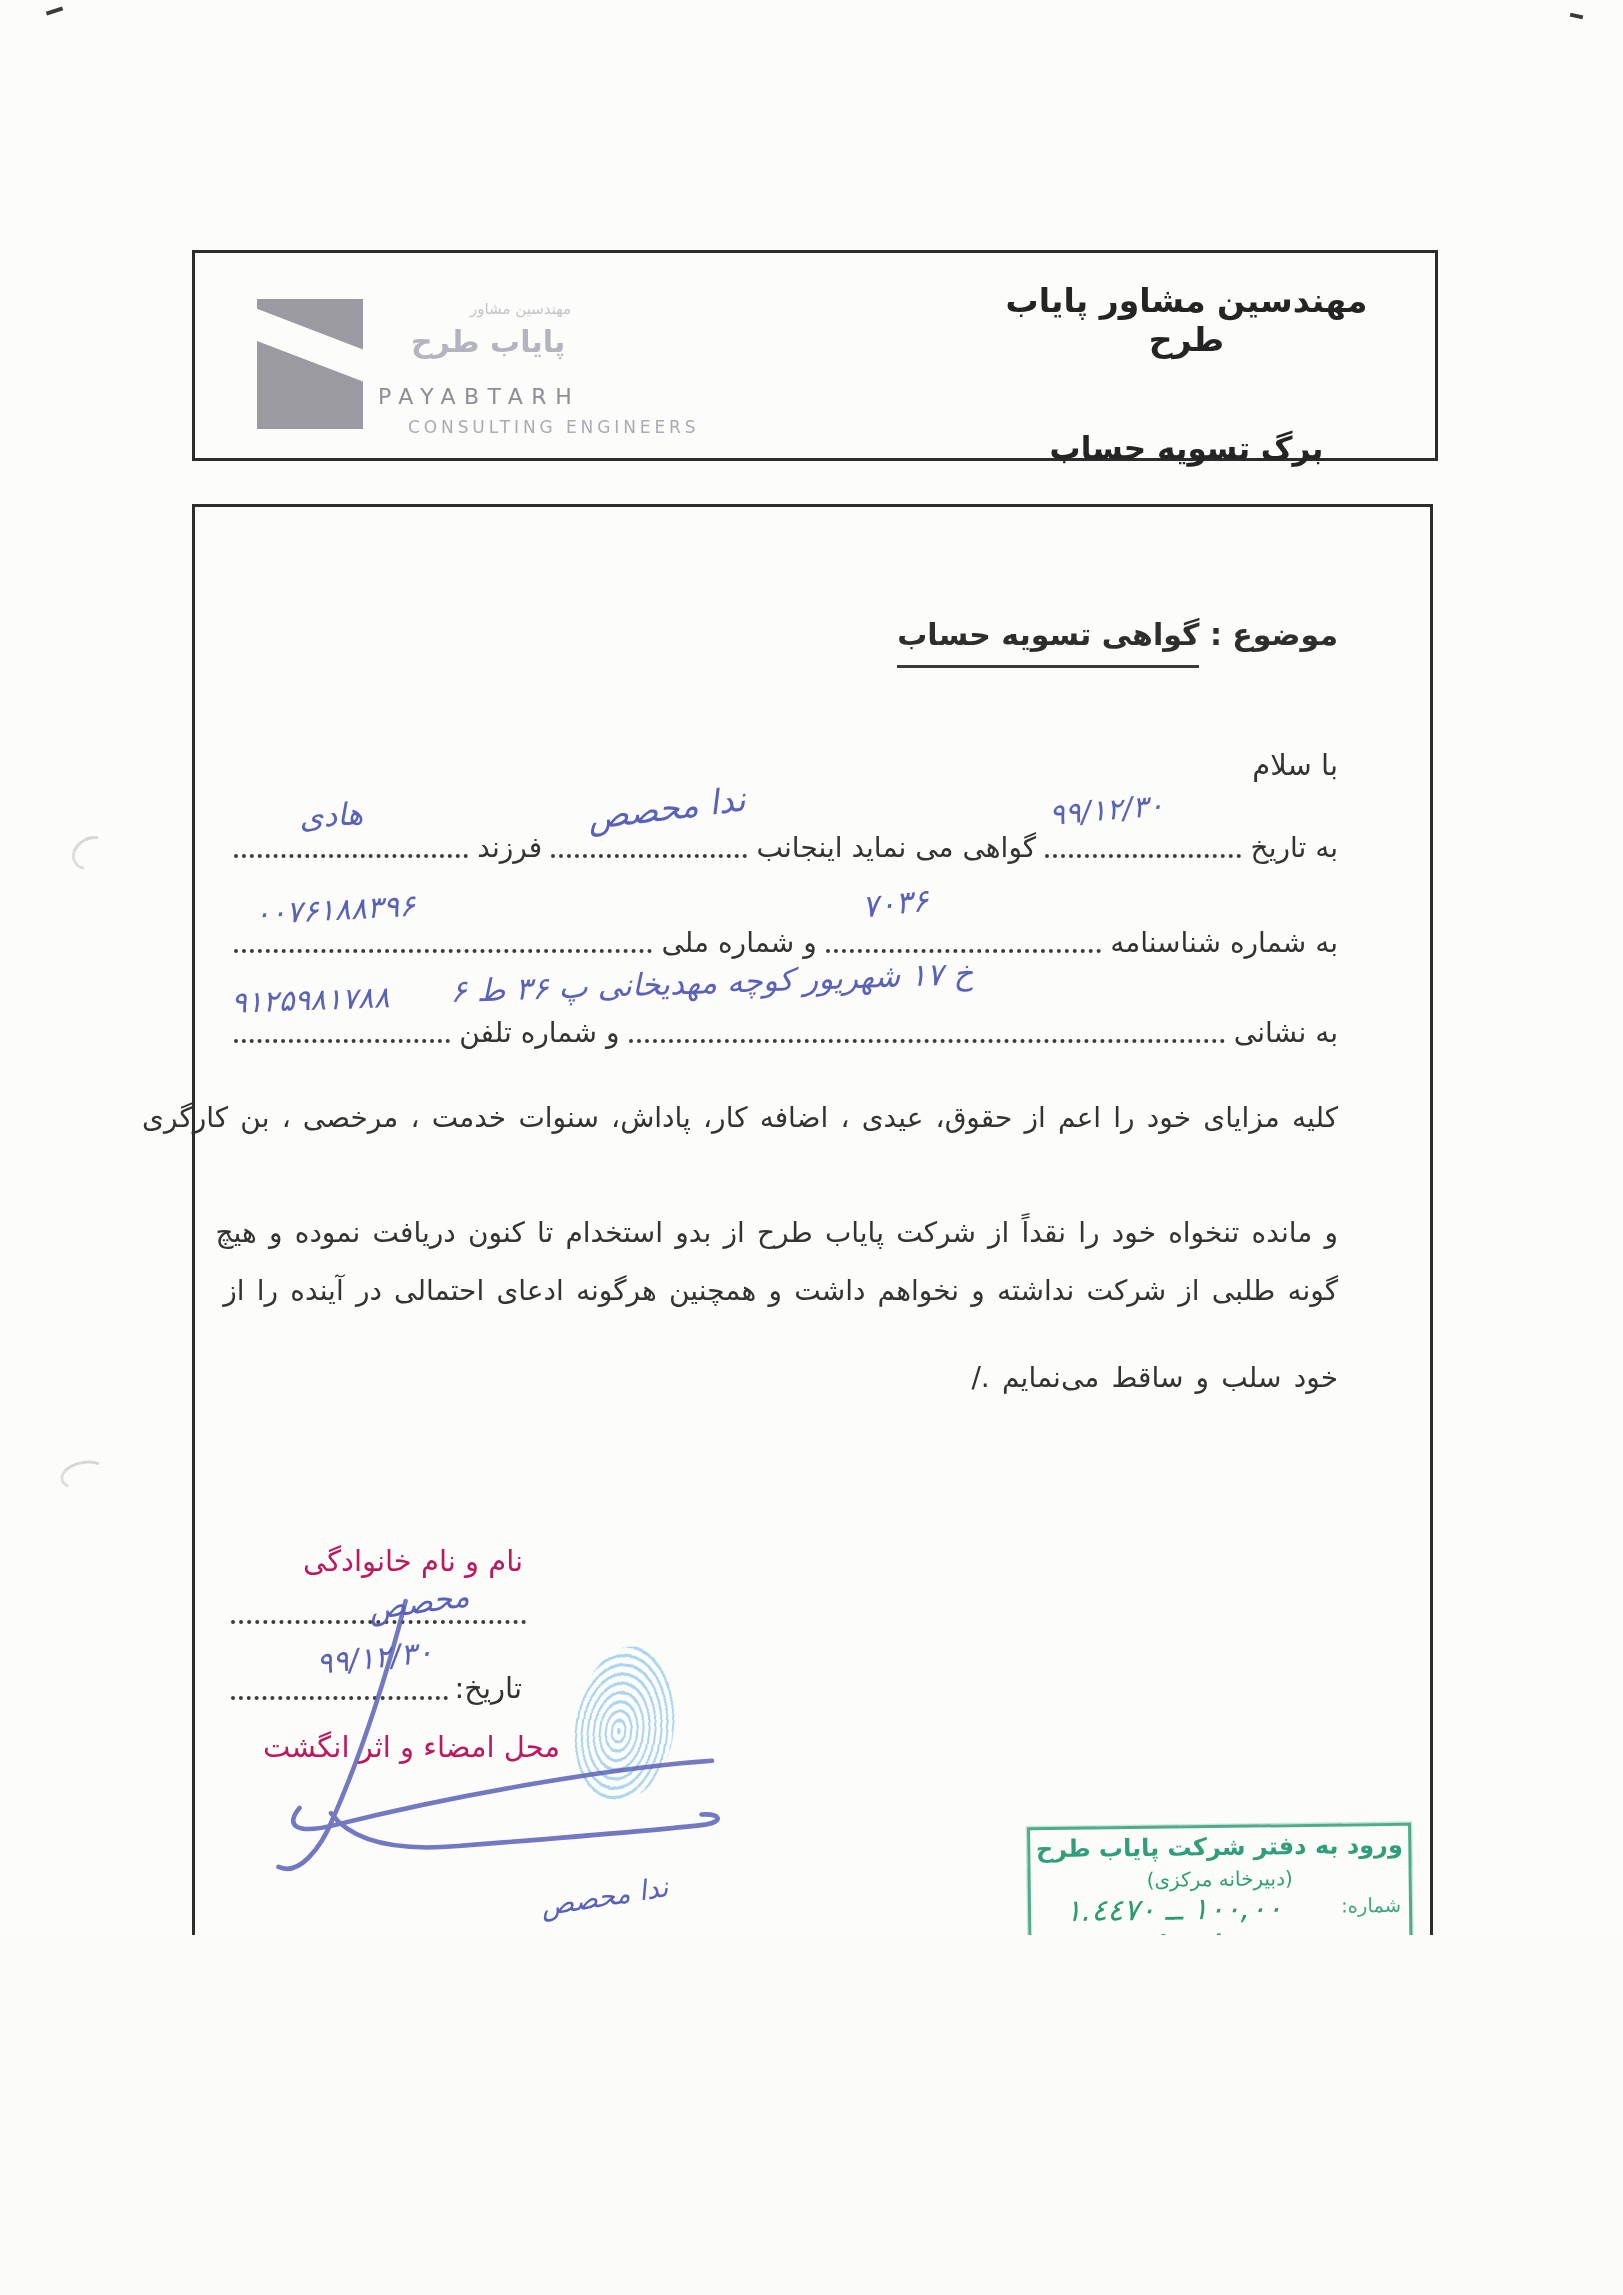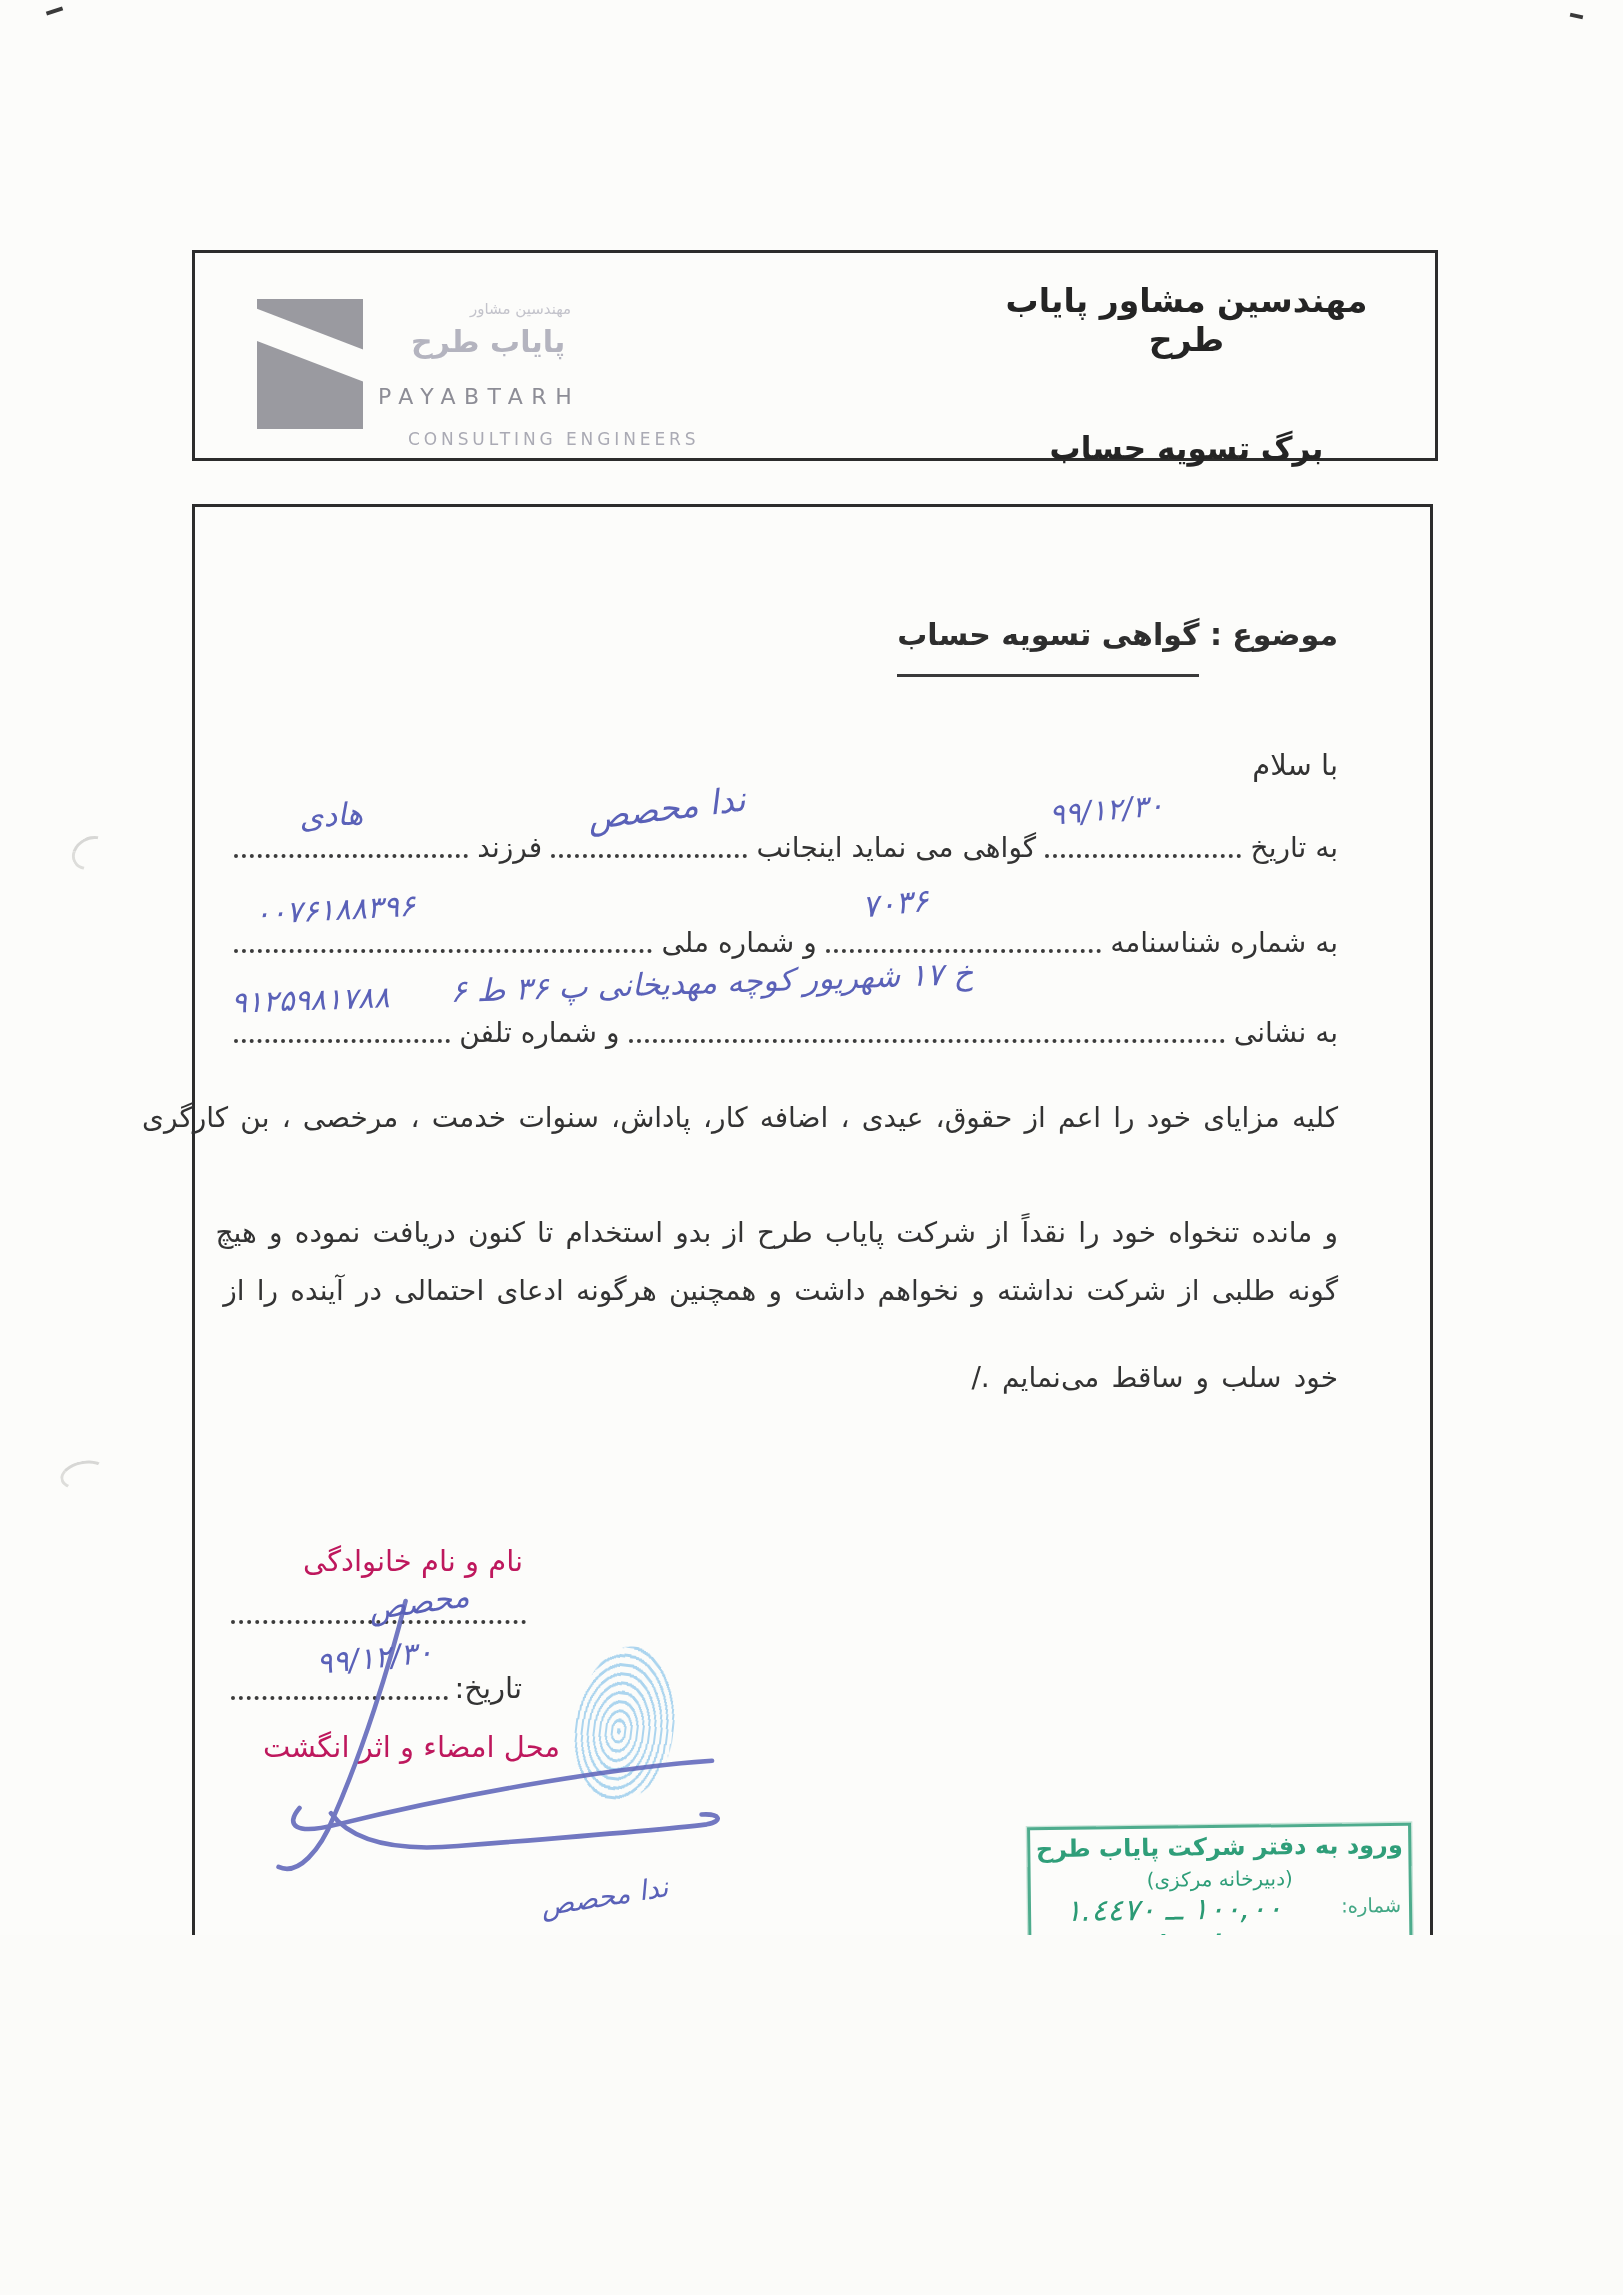--- a/index.html
+++ b/index.html
@@ -12,27 +12,27 @@
   
   .box{position:absolute;border:3.3px solid #2c2c2c;background:transparent;}
   .header-box{left:192px;top:250px;width:1240px;height:205px;}
   .main-box{left:192px;top:504px;width:1235px;height:1474px;}
   
   .logo-mark{position:absolute;left:62px;top:46px;width:106px;height:130px;background:#9a9aa0;overflow:hidden;}
   .logo-mark .slash{position:absolute;left:-26px;top:36px;width:183px;height:30px;background:#fcfcfa;transform:rotate(21deg);}
   .logo-fa-small{position:absolute;left:275px;top:47px;font-size:15px;color:#c3c3cb;direction:rtl;filter:blur(0.3px);}
   .logo-fa-large{position:absolute;left:216px;top:71px;font-size:30px;font-weight:bold;color:#b4b4bf;direction:rtl;filter:blur(0.4px);}
   .logo-en1{position:absolute;left:183px;top:131px;font-size:22px;letter-spacing:8.5px;color:#8d8d96;}
-  .logo-en2{position:absolute;left:213px;top:176px;font-size:17px;letter-spacing:3.9px;color:#aaaab4;}
+  .logo-en2{position:absolute;left:213px;top:164px;font-size:17px;letter-spacing:3.9px;color:#aaaab4;}
   .header-titles{position:absolute;right:39px;top:27.5px;width:419px;text-align:center;direction:rtl;}
   .header-titles .t1{font-size:33px;font-weight:bold;color:#242424;}
   .header-titles .t2{font-size:31px;font-weight:bold;color:#242424;margin-top:71px;}
   
   .subject{position:absolute;right:92px;top:110px;direction:rtl;font-size:30px;font-weight:bold;color:#2e2e2e;}
-  .subject .val{border-bottom:3.3px solid #3a3a3a;padding-bottom:22px;}
+  .subject .val{border-bottom:3.3px solid #3a3a3a;padding-bottom:13px;}
   .greeting{position:absolute;right:92px;top:241px;direction:rtl;font-size:29px;color:#333;}
   
   .fline{position:absolute;left:39px;right:92px;display:flex;align-items:flex-end;direction:rtl;
          font-size:28px;color:#333;gap:9.2px;white-space:nowrap;}
   .leader{border-bottom:4.6px dotted #3b3b3b;height:0;margin-bottom:6.5px;flex:0 0 auto;}
   .leader.grow{flex:1 1 auto;}
   .bodyline{position:absolute;left:39px;right:92px;direction:rtl;text-align:right;font-size:28px;
             color:#333;white-space:nowrap;word-spacing:3.3px;}
   
   .hw{position:absolute;font-style:italic;color:#5a61b8;white-space:nowrap;transform-origin:center;}

